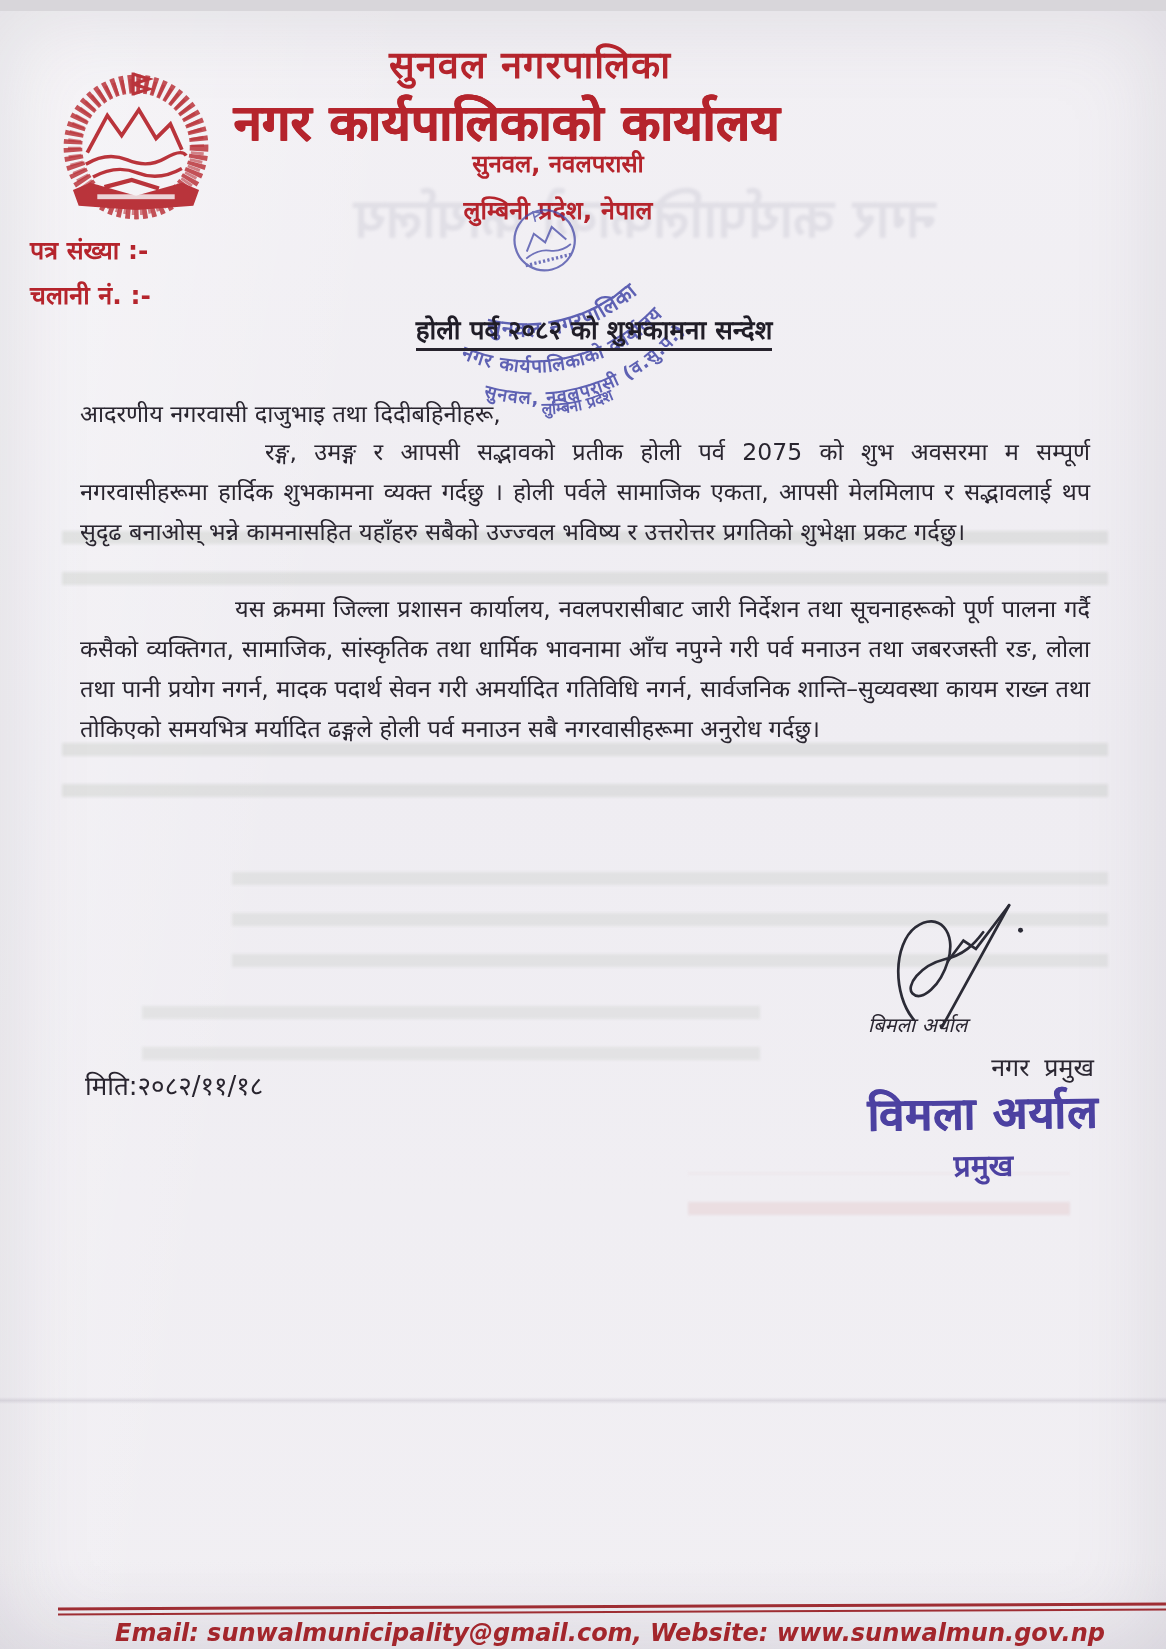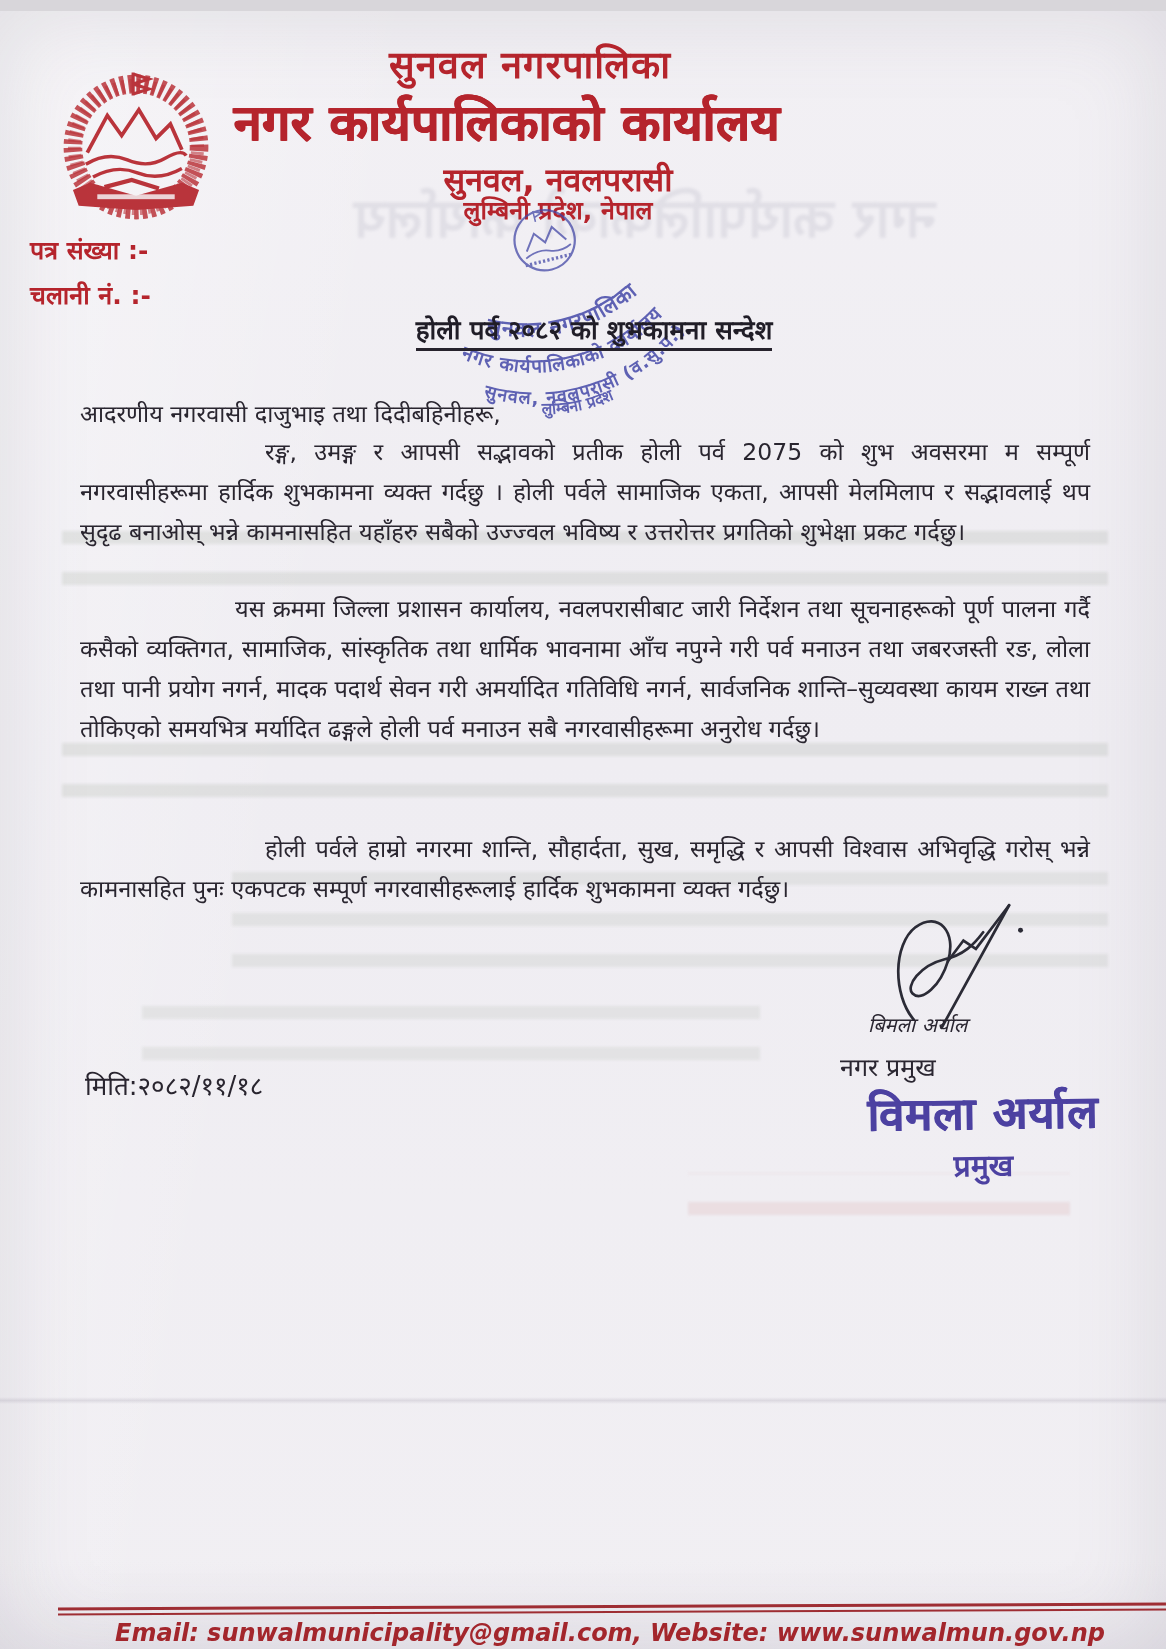--- a/index.html
+++ b/index.html
@@ -11,21 +11,21 @@
       linear-gradient(0deg, rgba(205,200,212,.25) 0%, rgba(0,0,0,0) 6%),
       linear-gradient(180deg, #f2f0f4 0%, #efedf2 45%, #f1eff3 100%);
     overflow:hidden;
     box-shadow: inset 0 0 90px rgba(120,115,135,.18);
   }
   
   .hdr-line{position:absolute;text-align:center;font-weight:bold;color:#b5242c;}
   .hdr-muni{top:26px;left:0;width:1060px;font-size:38px;letter-spacing:1px;}
   .hdr-office{top:76px;left:0;width:1014px;font-size:50px;letter-spacing:0.5px;
     text-shadow:0.6px 0 0 #b5242c, -0.6px 0 0 #b5242c;}
-  .hdr-addr{top:146px;left:0;width:1116px;font-size:32px;}
+  .hdr-addr{top:135px;left:0;width:1116px;font-size:24px;}
   .hdr-prov{top:181px;left:0;width:1116px;font-size:25px;}
   .meta-label{position:absolute;left:30px;font-size:25px;font-weight:bold;color:#b5242c;}
   .meta-1{top:221px;}
   .meta-2{top:266px;}
   
   .emblem{position:absolute;left:50px;top:50px;width:172px;height:172px;opacity:.92;}
   
   .round-stamp{position:absolute;left:418px;top:182px;width:290px;height:230px;opacity:.82;}
   .round-stamp text{fill:#3f43a6;font-weight:bold;font-family:"DejaVu Sans",sans-serif;}
   
@@ -41,22 +41,22 @@
   }
   .salutation{top:383px;text-align:left;}
   .para-1{top:421px;text-indent:185px;}
   .para-2{top:578px;text-indent:155px;}
   .para-3{top:818px;text-indent:185px;}
   .closing{top:918px;text-align:left;}
   
   .signature{position:absolute;left:878px;top:888px;width:175px;height:135px;}
   .sig-name{position:absolute;left:868px;top:1000px;width:210px;text-align:left;
     font-size:20px;color:#2a2631;font-style:italic;}
-  .sig-title{position:absolute;left:840px;top:1038px;width:210px;text-align:left;
-    font-size:25px;color:#2a2631;}
+  .sig-title{position:absolute;left:884px;top:1038px;width:210px;text-align:right;
+    font-size:25px;color:#2a2631;font-family:Liberation Mono, monospace;}
   .date-line{position:absolute;left:85px;top:1056px;font-size:26px;color:#29252f;}
   
   .name-stamp{position:absolute;left:838px;top:1070px;width:290px;text-align:center;
     color:#44389d;transform:rotate(-0.8deg);opacity:.95;}
   .name-stamp .ns-name{font-size:45px;font-weight:bold;letter-spacing:1px;
     text-shadow:0.8px 0 0 #44389d;}
   .name-stamp .ns-title{font-size:30px;font-weight:bold;margin-top:2px;}
   
   .footer-rule{position:absolute;left:58px;right:0;top:1594px;height:12px;
     border-top:3px solid #9e2d33;transform:rotate(-0.25deg);}
@@ -142,21 +142,20 @@
     </svg>
   </div>
 
   <div class="subject">
     <span>होली पर्व २०८२ को शुभकामना सन्देश</span>
   </div>
 
   <div class="body-text salutation">आदरणीय नगरवासी दाजुभाइ तथा दिदीबहिनीहरू,</div>
   <div class="body-text para-1">रङ्ग, उमङ्ग र आपसी सद्भावको प्रतीक होली पर्व 2075 को शुभ अवसरमा म सम्पूर्ण नगरवासीहरूमा हार्दिक शुभकामना व्यक्त गर्दछु ।  होली पर्वले सामाजिक एकता, आपसी मेलमिलाप र सद्भावलाई थप सुदृढ बनाओस् भन्ने कामनासहित यहाँहरु सबैको उज्ज्वल भविष्य र उत्तरोत्तर प्रगतिको शुभेक्षा प्रकट गर्दछु।</div>
   <div class="body-text para-2">यस क्रममा जिल्ला प्रशासन कार्यालय, नवलपरासीबाट जारी निर्देशन तथा सूचनाहरूको पूर्ण पालना गर्दै कसैको व्यक्तिगत, सामाजिक, सांस्कृतिक तथा धार्मिक भावनामा आँच नपुग्ने गरी पर्व मनाउन तथा  जबरजस्ती रङ, लोला तथा पानी प्रयोग नगर्न, मादक पदार्थ सेवन गरी अमर्यादित गतिविधि नगर्न, सार्वजनिक शान्ति–सुव्यवस्था कायम राख्न तथा तोकिएको समयभित्र मर्यादित ढङ्गले होली पर्व मनाउन सबै नगरवासीहरूमा अनुरोध गर्दछु।</div>
-  <div class="body-text para-3">होली पर्वले हाम्रो नगरमा शान्ति, सौहार्दता, सुख, समृद्धि र आपसी विश्वास अभिवृद्धि गरोस् भन्ने कामनासहित पुनः एकपटक सम्पूर्ण नगरवासीहरूलाई हार्दिक शुभकामना व्यक्त गर्दछु।</div>
 
   <div class="signature">
     <svg viewBox="0 0 160 130" width="175" height="135">
       <g stroke="#2b2b36" stroke-width="2.6" fill="none" stroke-linecap="round">
         <path d="M 30 116 C 10 92, 10 44, 32 27 C 54 11, 72 32, 63 60 C 56 83, 38 100, 29 91 C 22 84, 36 64, 60 58 C 78 54, 88 44, 97 32"></path>
         <path d="M 63 60 L 78 40 L 90 48 L 122 6"></path>
         <path d="M 122 6 L 57 124"></path>
       </g>
       <circle cx="133" cy="30" r="2.4" fill="#2b2b36"></circle>
     </svg>

